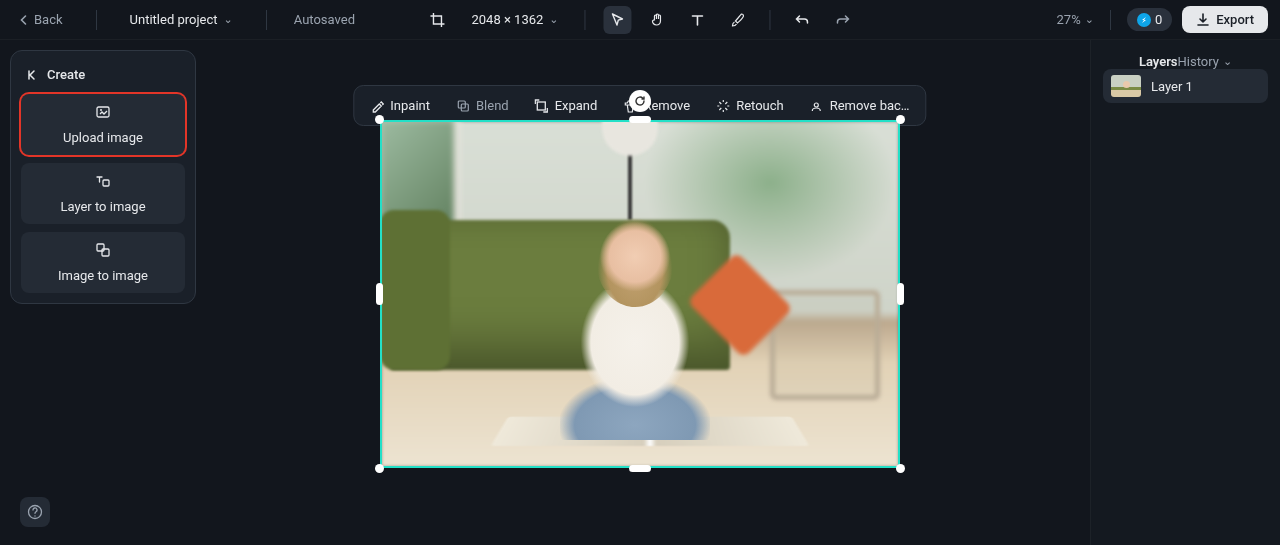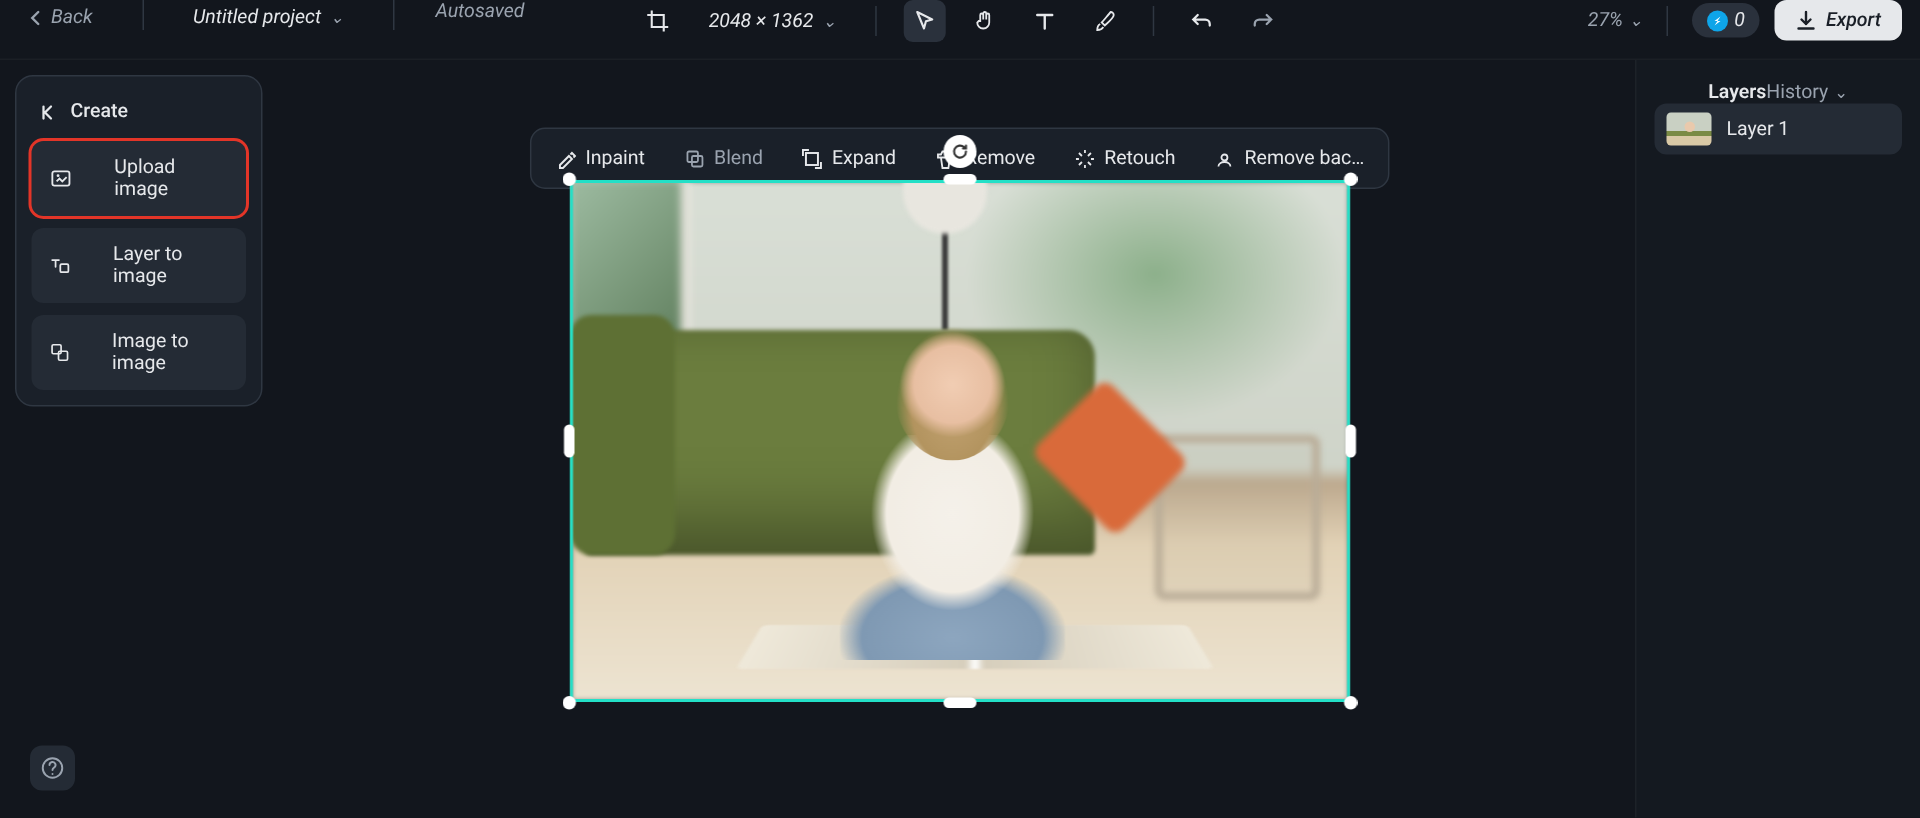--- a/index.html
+++ b/index.html
@@ -22,25 +22,24 @@
     font-family: -apple-system, BlinkMacSystemFont, "Segoe UI", Roboto, sans-serif;
     color: var(--text);
     font-size: 13px;
     overflow: hidden;
     user-select: none;
   }
   
   .topbar {
     height: 40px;
     display: flex;
-    align-items: flex-start;
+    align-items: center;
     padding: 0 12px;
     gap: 21px;
     border-bottom: 1px solid rgba(255,255,255,0.04);
-    font-style: italic;
   }
   .back-btn { display:flex; align-items:center; gap:4px; color:var(--text-dim); cursor:pointer; padding:4px 6px; border-radius:6px;}
   .vsep { width:1px; height:20px; background:var(--border); margin:0 6px;}
   .proj-name { display:flex; align-items:center; gap:6px; cursor:pointer; padding:4px 6px; border-radius:6px;}
   .chev { color:var(--text-dim); font-size:11px;}
   .autosave { color:var(--text-dim); }
   .top-center {
     position:absolute; left:50%; transform:translateX(-50%);
     display:flex; align-items:center; gap:12px;
   }
@@ -49,31 +48,32 @@
   .dims { display:flex; align-items:center; gap:6px; cursor:pointer; padding:4px 8px; border-radius:6px;}
   .top-right { margin-left:auto; display:flex; align-items:center; gap:10px;}
   .zoom { display:flex; align-items:center; gap:4px; color:var(--text-dim); cursor:pointer;}
   .credits { display:flex; align-items:center; gap:4px; background:var(--panel-light); padding:4px 10px; border-radius:14px; cursor:pointer;}
   .credits-badge { width:14px; height:14px; border-radius:50%; background:#0ea5e9; display:flex; align-items:center; justify-content:center;}
   .export-btn { display:flex; align-items:center; gap:6px; background:var(--export-bg); color:var(--export-text); padding:6px 14px; border-radius:8px; font-weight:500; cursor:pointer;}
 
   
   .sidebar {
     position:absolute; left:10px; top:50px;
-    width:165px; background:#1a2029;
+    width:186px; background:#1a2029;
     border:1px solid var(--border);
     border-radius:12px;
     padding:10px;
   }
   .create-hdr { display:flex; align-items:center; gap:8px; padding:6px 4px 12px 4px; font-weight:500;}
   .side-btn {
-    display:flex; align-items:center; gap:28px;
+    display:flex; align-items:center; gap:10px;
     background:#242b35; border-radius:8px;
     padding:10px 12px; margin-bottom:8px;
     cursor:pointer;
+    flex-direction:column;
   }
   .side-btn.highlighted { box-shadow: 0 0 0 2px var(--red-highlight); }
   .side-btn:last-child { margin-bottom:0; }
 
   
   .ctx-toolbar {
     position:absolute; left:50%; transform:translateX(-50%);
     top:50px;
     display:flex; align-items:center; gap:2px;
     background:#1a2029; border:1px solid var(--border);

